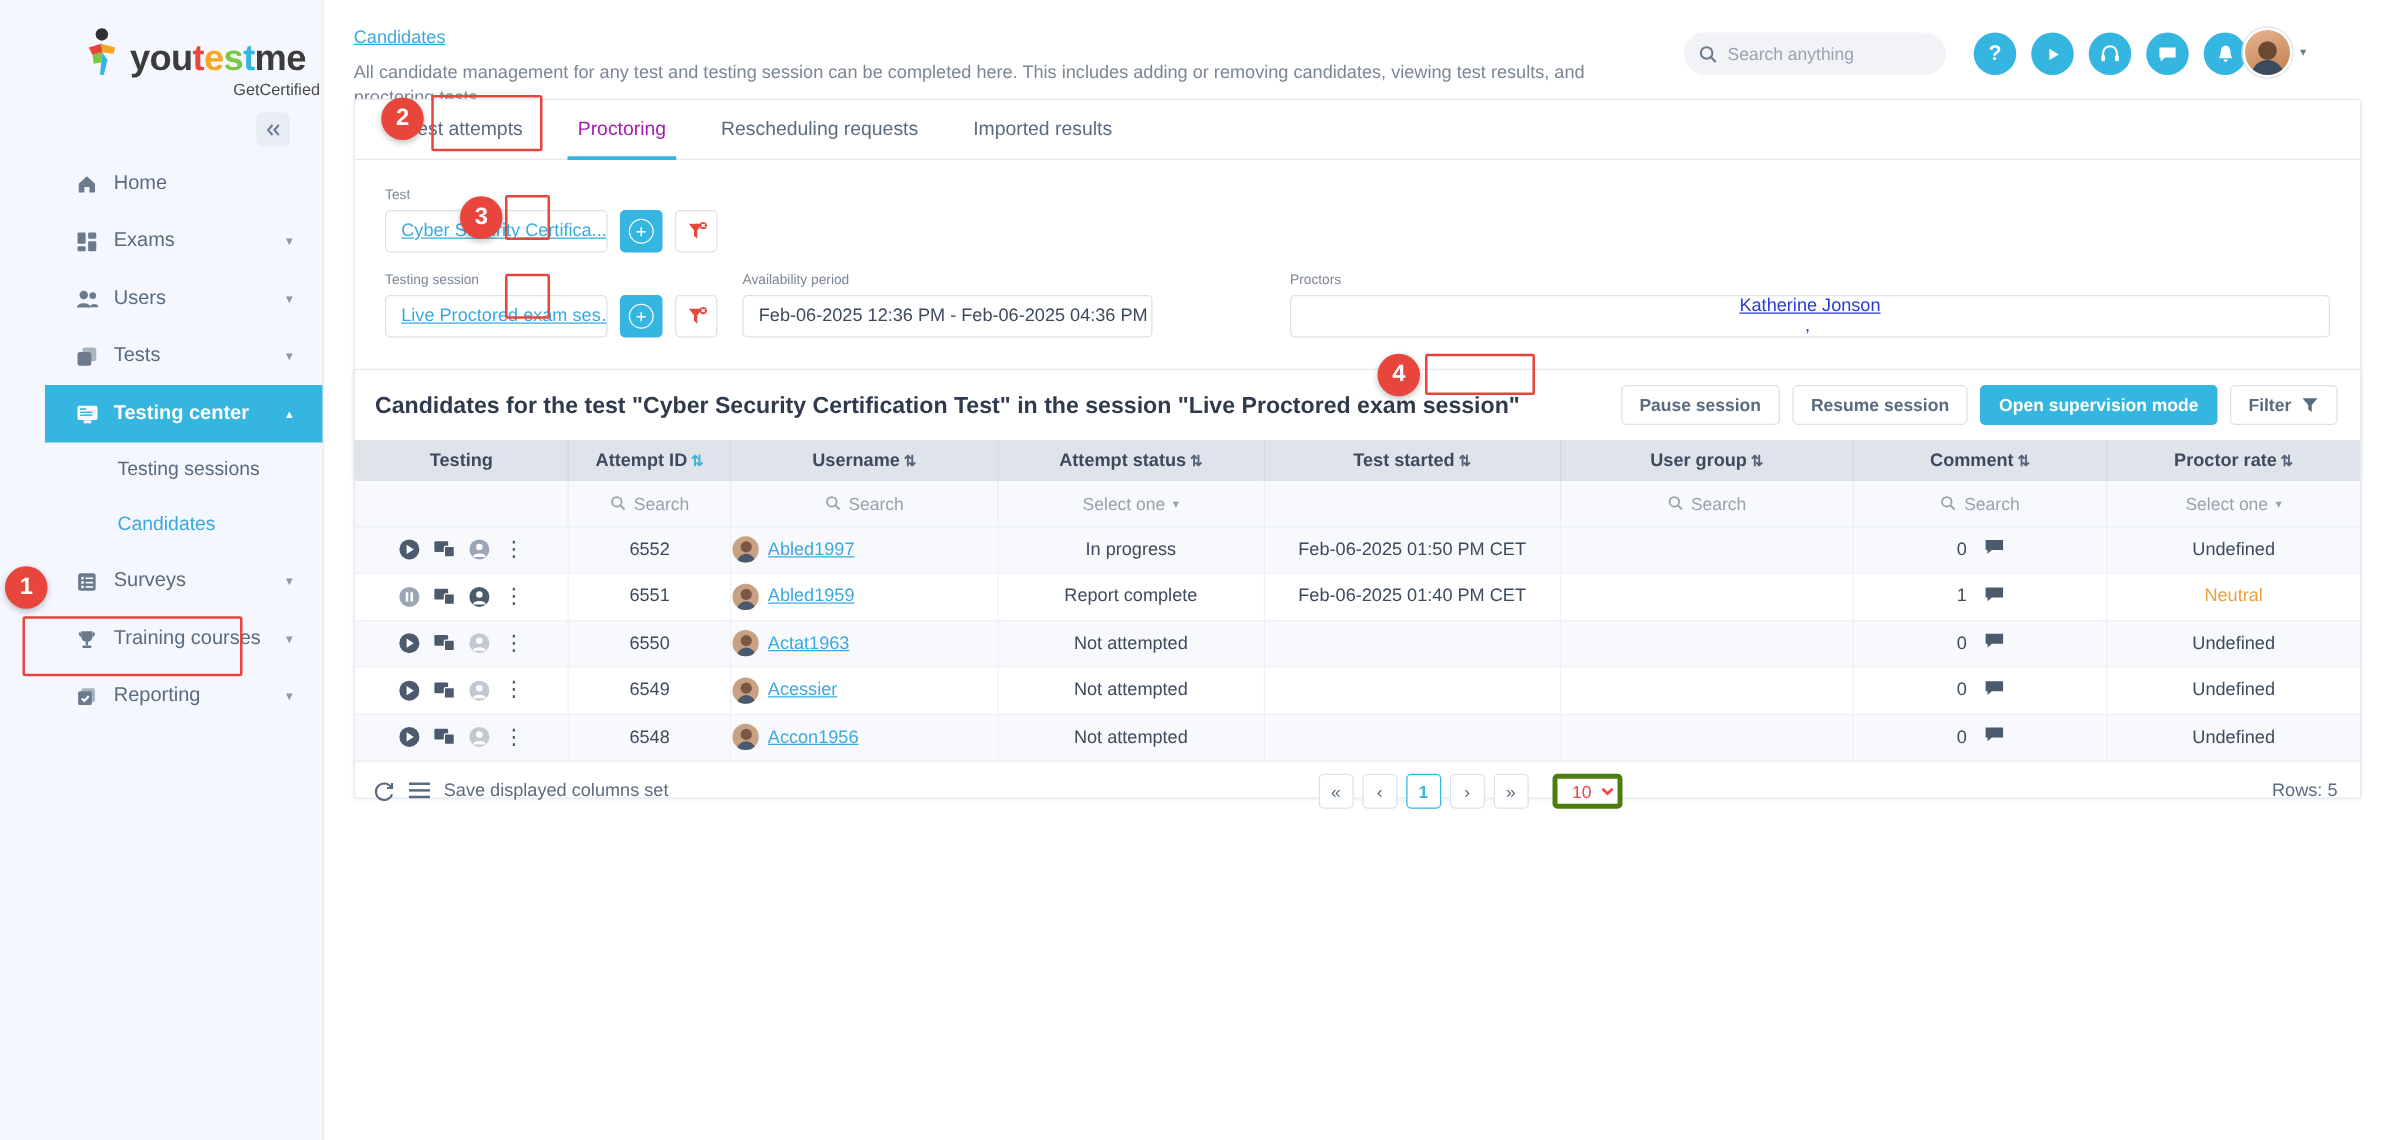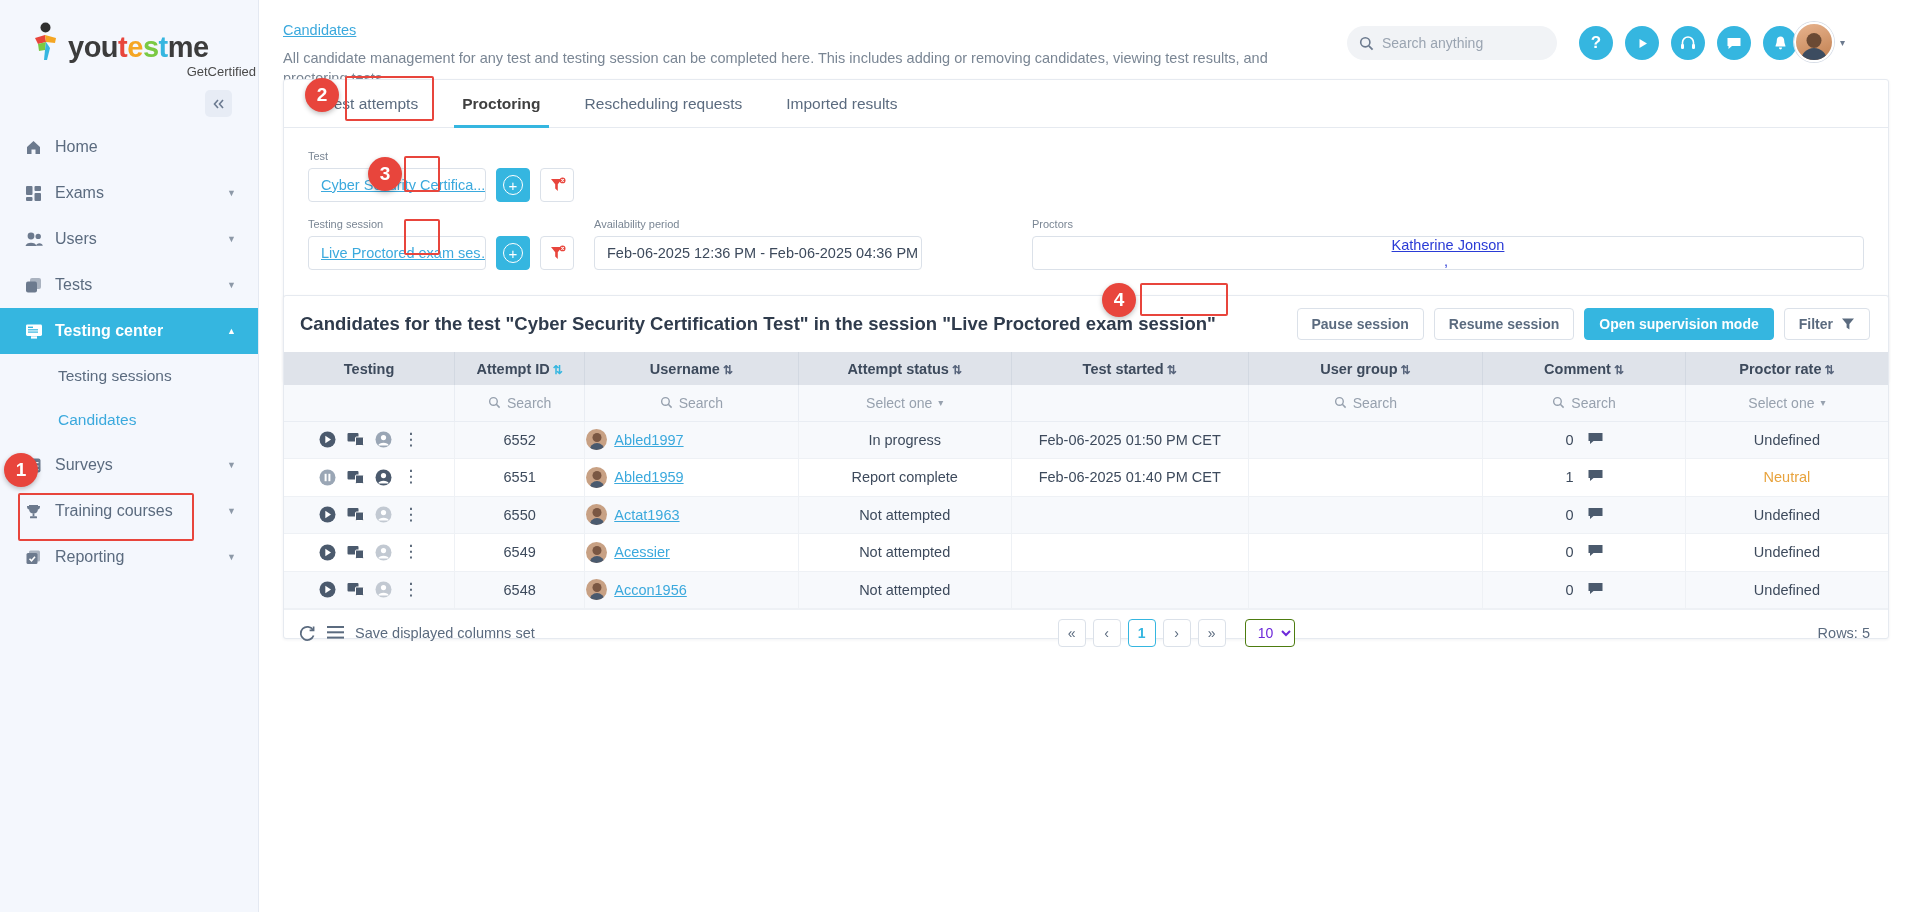--- a/index.html
+++ b/index.html
@@ -11,20 +11,21 @@
     overflow:hidden;
     position:relative;
     color:#495057;
   }
 
   
   .sidebar {
     position:absolute; left:0; top:0; width:259px; height:912px;
     background:#f4f7fd;
     border-right:1px solid #e4e9f2;
+    padding-left:36px;
   }
   .logo-wrap { padding:22px 0 0 28px; position:relative; height:88px; }
   .logo-row { display:flex; align-items:flex-end; }
   .logo-mark { width:34px; height:40px; position:relative; margin-right:6px; }
   .logo-text { font-size:29px; font-weight:700; letter-spacing:-0.5px; line-height:1; }
   .logo-sub { font-size:13px; color:#4a4a4a; text-align:right; margin-top:2px; padding-right:2px;}
   .collapse-btn {
     position:absolute; right:26px; top:90px;
     width:27px; height:27px; border-radius:5px;
     background:#e7ecf5; color:#6b7a90;
@@ -102,21 +103,21 @@
   .card {
     position:absolute; left:24px; top:79px; width:1606px; height:303px;
     background:#ffffff; border:1px solid #e6eaf0; border-radius:3px;
     box-shadow:0 1px 3px rgba(22,35,60,.06);
   }
   .tabs { display:flex; height:48px; border-bottom:1px solid #e6eaf0; padding-left:20px; }
   .tab {
     display:flex; align-items:center; padding:0 22px;
     font-size:15.5px; color:#5b6b7f; cursor:pointer; position:relative;
   }
-  .tab.active { color:#404040; font-weight:700; }
+  .tab.active { color:#a21caf; font-weight:400; }
   .tab.active::after {
     content:""; position:absolute; left:14px; right:14px; bottom:-1px;
     height:3px; background:#35b6e0;
   }
 
   .fields { position:relative; padding:22px 24px 0 24px; }
   .fld-label { font-size:11px; color:#7a8694; margin-bottom:6px; }
   .fld-row { display:flex; align-items:center; gap:10px; }
   .fld-box {
     height:34px; border:1px solid #dbe1e9; border-radius:4px; background:#fff;
@@ -196,22 +197,22 @@
   .tfoot-left { display:flex; align-items:center; gap:11px; font-size:14.5px; color:#5b6b7f; }
   .ficon { color:#5b6b7f; cursor:pointer; display:flex; }
   .pager { display:flex; align-items:center; gap:7px; }
   .pg {
     min-width:28px; height:28px; padding:0 6px; border:1px solid #dbe1e9; border-radius:4px;
     background:#fff; color:#5b6b7f; font-size:14px;
     display:flex; align-items:center; justify-content:center; cursor:pointer;
   }
   .pg.cur { border-color:#35b6e0; color:#35b6e0; font-weight:700; }
   .pgsel {
-    height:28px; border:1px solid #4d7c0f; border-radius:4px; background:#fff;
-    font-size:14px; color:#6d28d9; padding:0 4px 0 8px; margin-left:12px; cursor:pointer;
+    height:28px; border:4px solid #4d7c0f; border-radius:4px; background:#fff;
+    font-size:14px; color:#ef4444; padding:0 4px 0 8px; margin-left:12px; cursor:pointer;
   }
   .rows-txt { font-size:14.5px; color:#5b6b7f; }
 
   
   .hl { position:absolute; border:2.5px solid #e8453c; border-radius:2px; pointer-events:none; }
   .badge {
     position:absolute; width:34px; height:34px; border-radius:50%;
     background:#e8453c; color:#fff; font-size:19px; font-weight:700;
     display:flex; align-items:center; justify-content:center;
     box-shadow:0 2px 5px rgba(0,0,0,.25);

